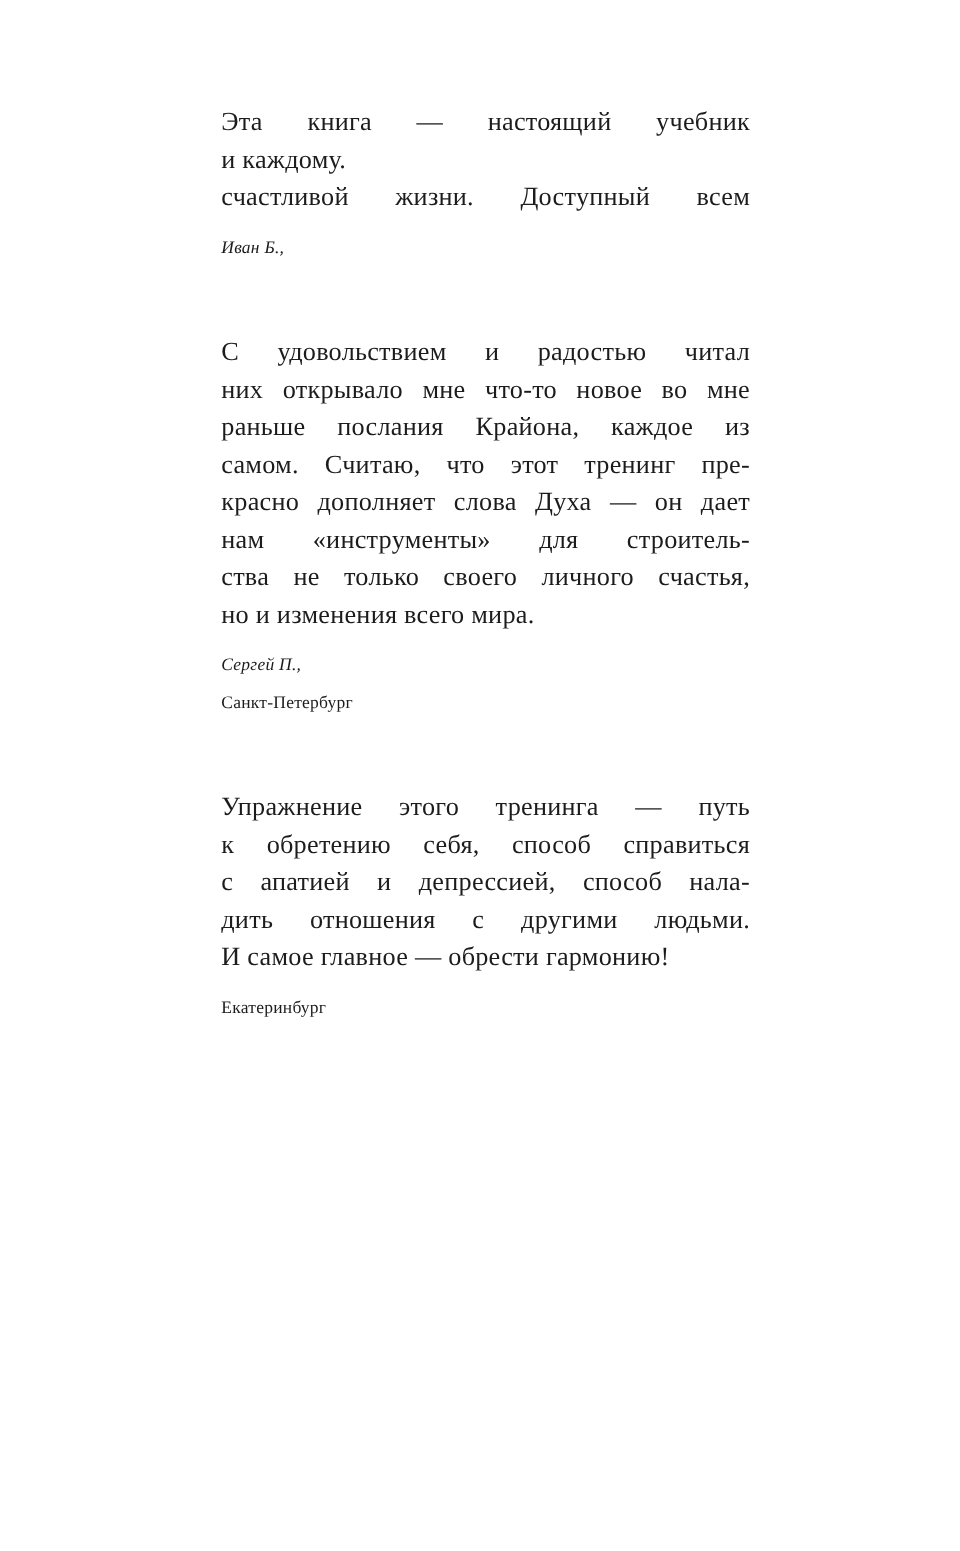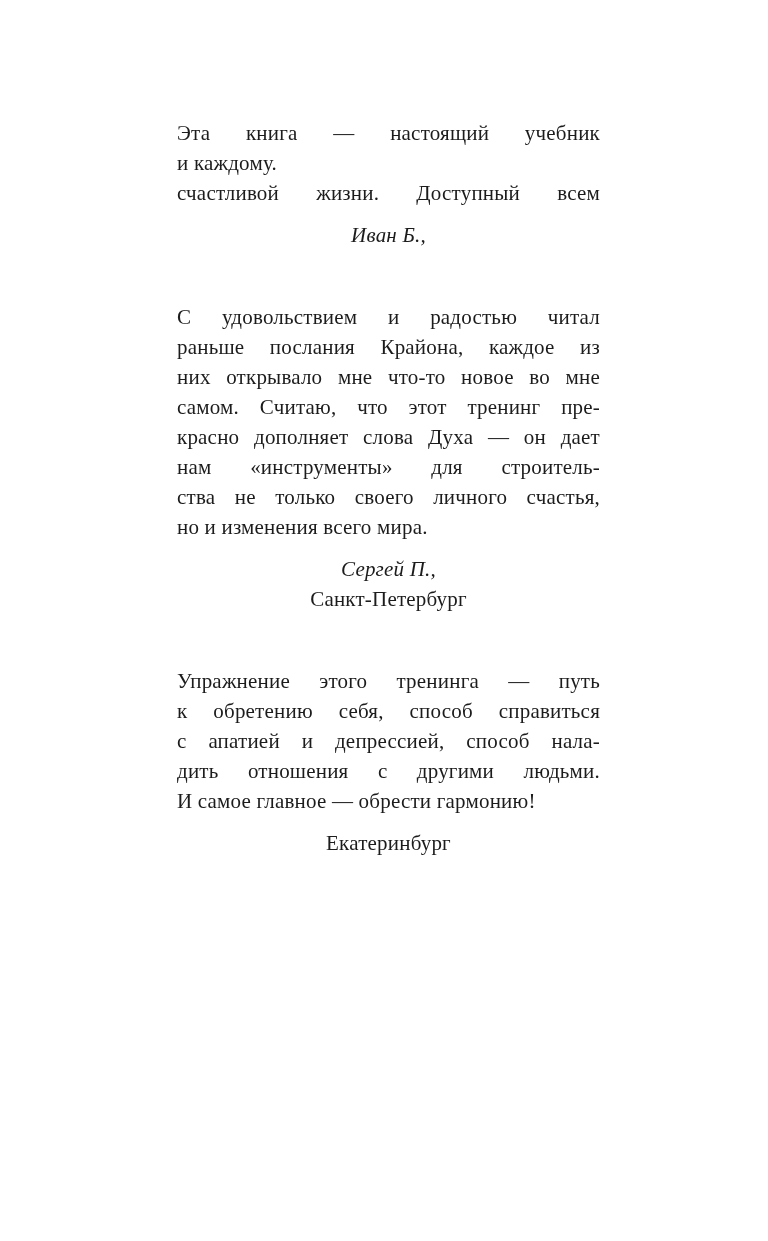--- a/index.html
+++ b/index.html
@@ -11,43 +11,43 @@
     height: 1241px;
     background: #ffffff;
     font-family: "Liberation Serif", "DejaVu Serif", serif;
     color: #1c1c1c;
     overflow: hidden;
   }
   .page {
     box-sizing: border-box;
     width: 768px;
     height: 1241px;
-    padding: 118px 168px 0 177px; 
+    padding: 82px 168px 0 177px; 
   }
   .testimonial + .testimonial {
     margin-top: 52px;
   }
   .quote {
     font-size: 21px;
     line-height: 30px;
     letter-spacing: 0.2px;
   }
   .quote .line {
     text-align: justify;
     text-align-last: justify;
     white-space: normal;
   }
   .quote .line.last {
     text-align-last: left;
   }
   .attribution {
     margin-top: 12px;
-    font-size: 21px;
+    font-size: 14px;
     line-height: 30px;
-    text-align: center;
+    text-align: left;
     letter-spacing: 0.2px;
   }
   .attribution .author {
     font-style: italic;
   }
   .attribution .city {
     font-style: normal;
   }
 </style>
 </head>
@@ -62,22 +62,22 @@
         <div class="line">счастливой жизни. Доступный всем</div>
       </div>
     <div class="attribution">
       <div class="author">Иван Б.,</div>
     </div>
   </section>
 
   <section class="testimonial">
     <div class="quote">
         <div class="line">С удовольствием и радостью читал</div>
+        <div class="line">них открывало мне что-то новое во мне</div>
         <div class="line">раньше послания Крайона, каждое из</div>
-        <div class="line">них открывало мне что-то новое во мне</div>
         <div class="line">самом. Считаю, что этот тренинг пре-</div>
         <div class="line">красно дополняет слова Духа — он дает</div>
         <div class="line">нам «инструменты» для строитель-</div>
         <div class="line">ства не только своего личного счастья,</div>
         <div class="line last">но и изменения всего мира.</div>
       </div>
     <div class="attribution">
       <div class="author">Сергей П.,</div>
       <div class="city">Санкт-Петербург</div>
     </div>

